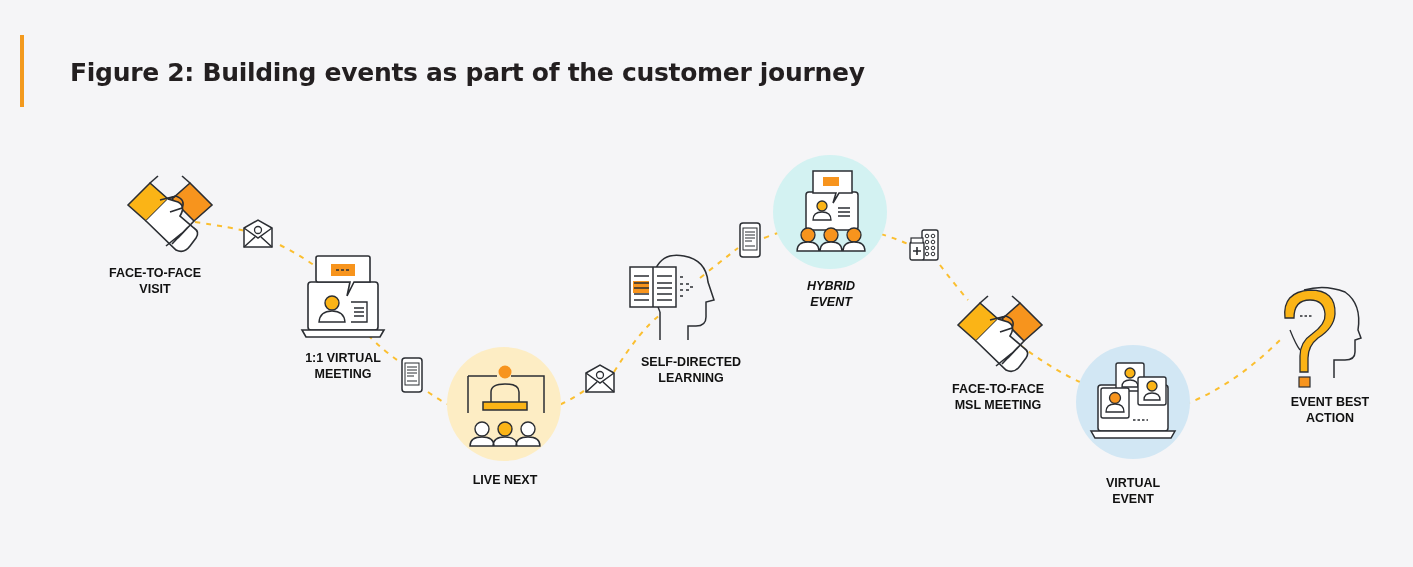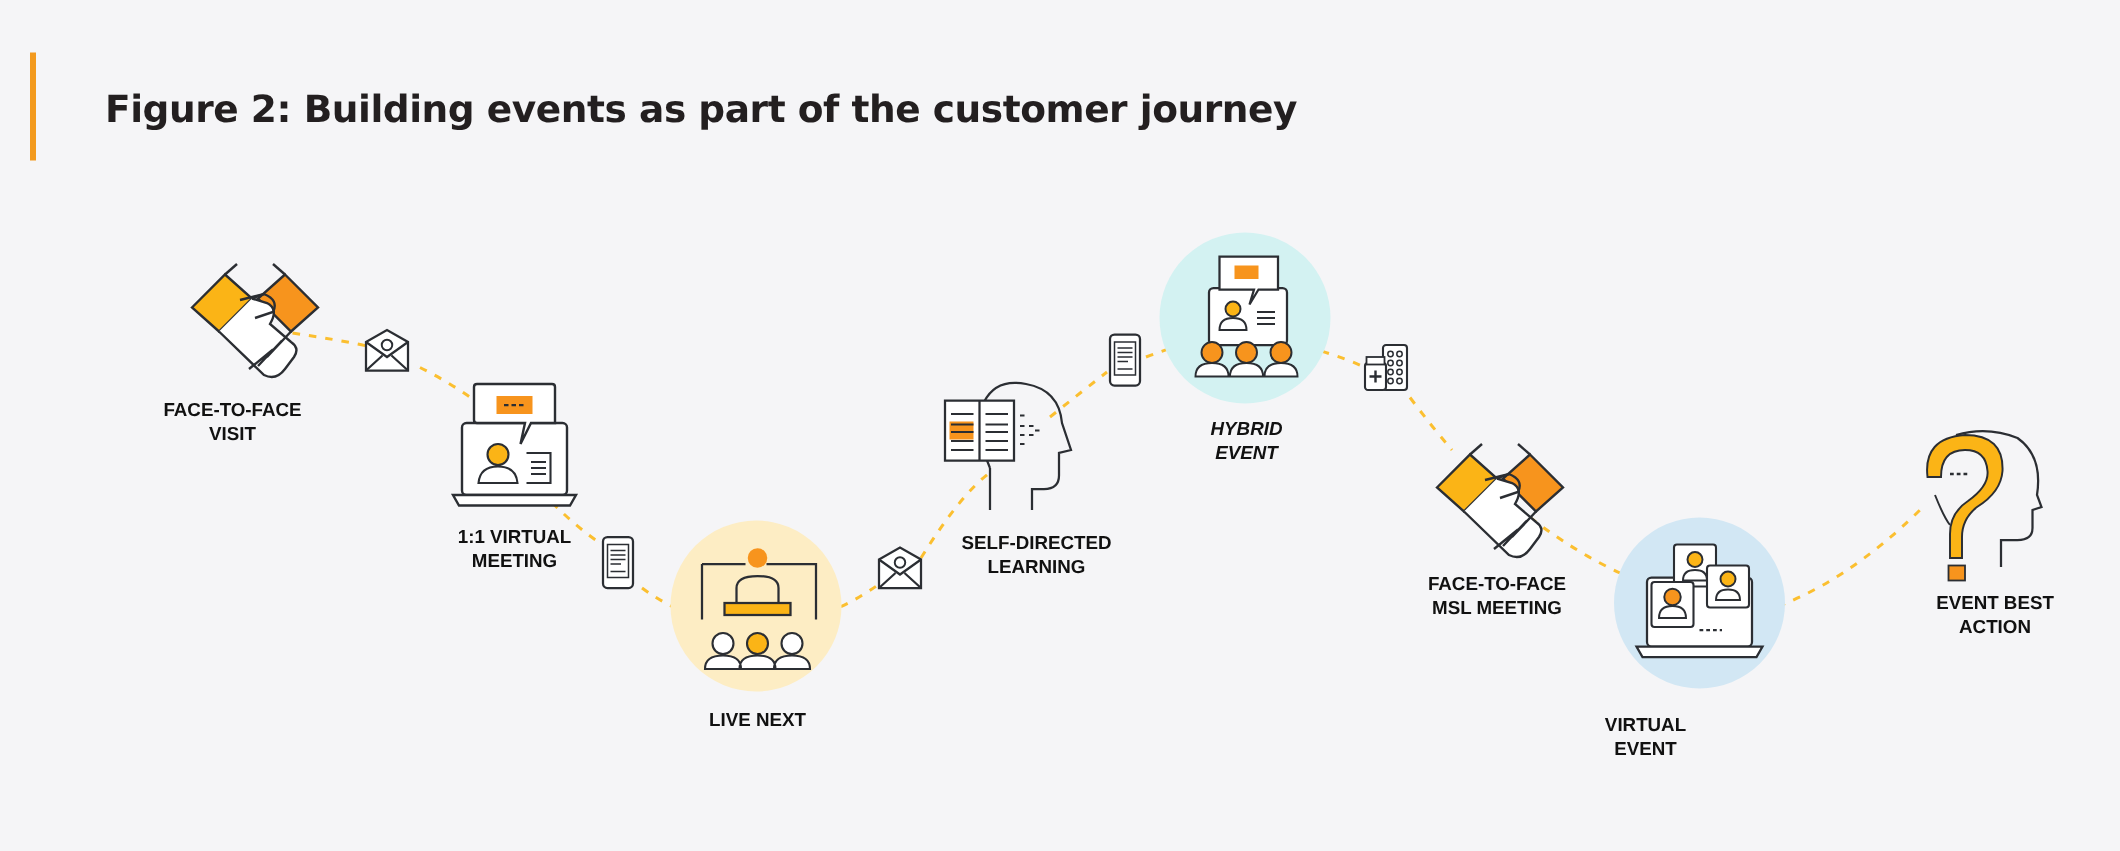--- a/index.html
+++ b/index.html
@@ -154,16 +154,16 @@
 VISIT</div>
 <div class="label" style="left:343px; top:350px;">1:1 VIRTUAL
 MEETING</div>
 <div class="label" style="left:505px; top:472px;">LIVE NEXT</div>
 <div class="label" style="left:675px; top:354px;margin-left:16px;">SELF-DIRECTED
 LEARNING</div>
 <div class="label" style="left:831px; top:278px;font-style:italic;">HYBRID
 EVENT</div>
 <div class="label" style="left:998px; top:381px;">FACE-TO-FACE
 MSL MEETING</div>
-<div class="label" style="left:1097px; top:475px;">VIRTUAL
+<div class="label" style="left:1133px; top:475px;">VIRTUAL
 EVENT</div>
 <div class="label" style="left:1330px; top:394px;">EVENT BEST
 ACTION</div>
 
 </body></html>

